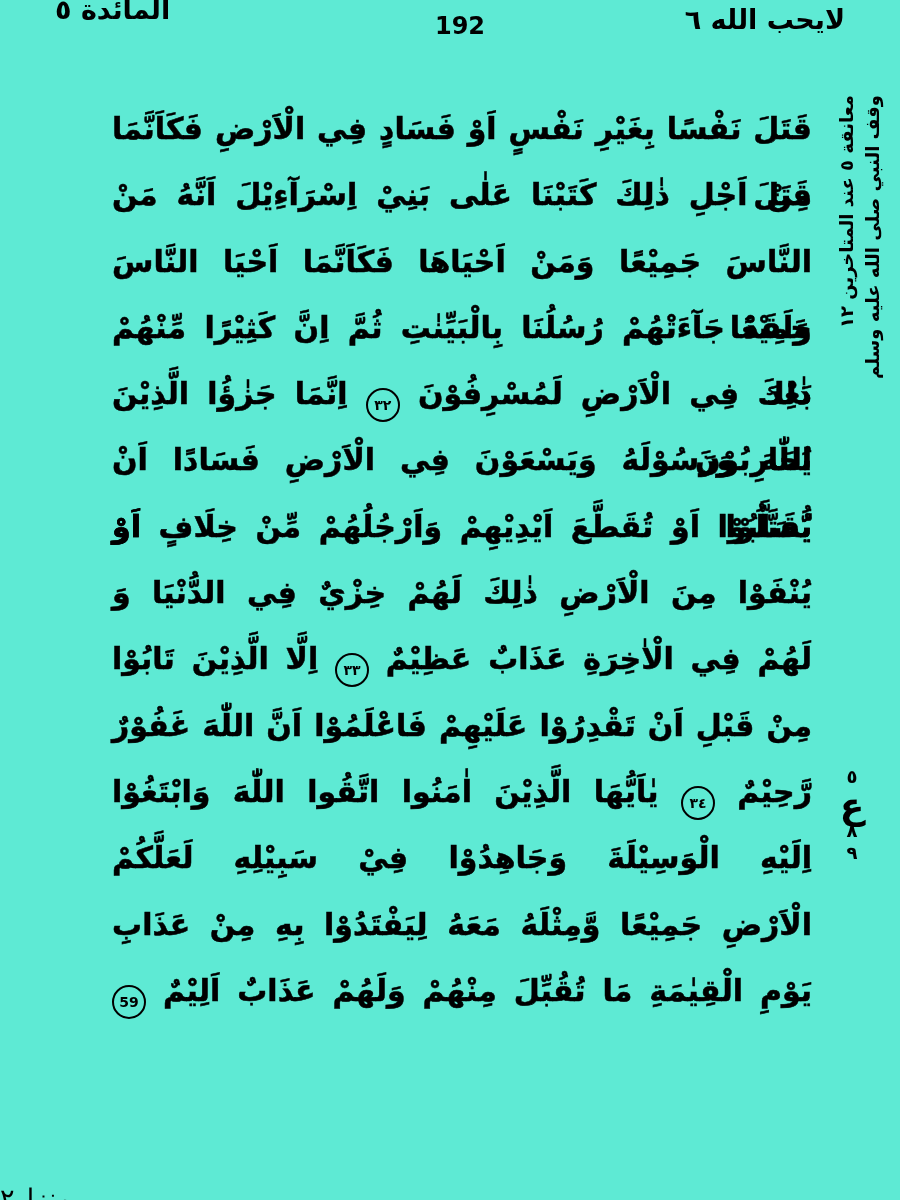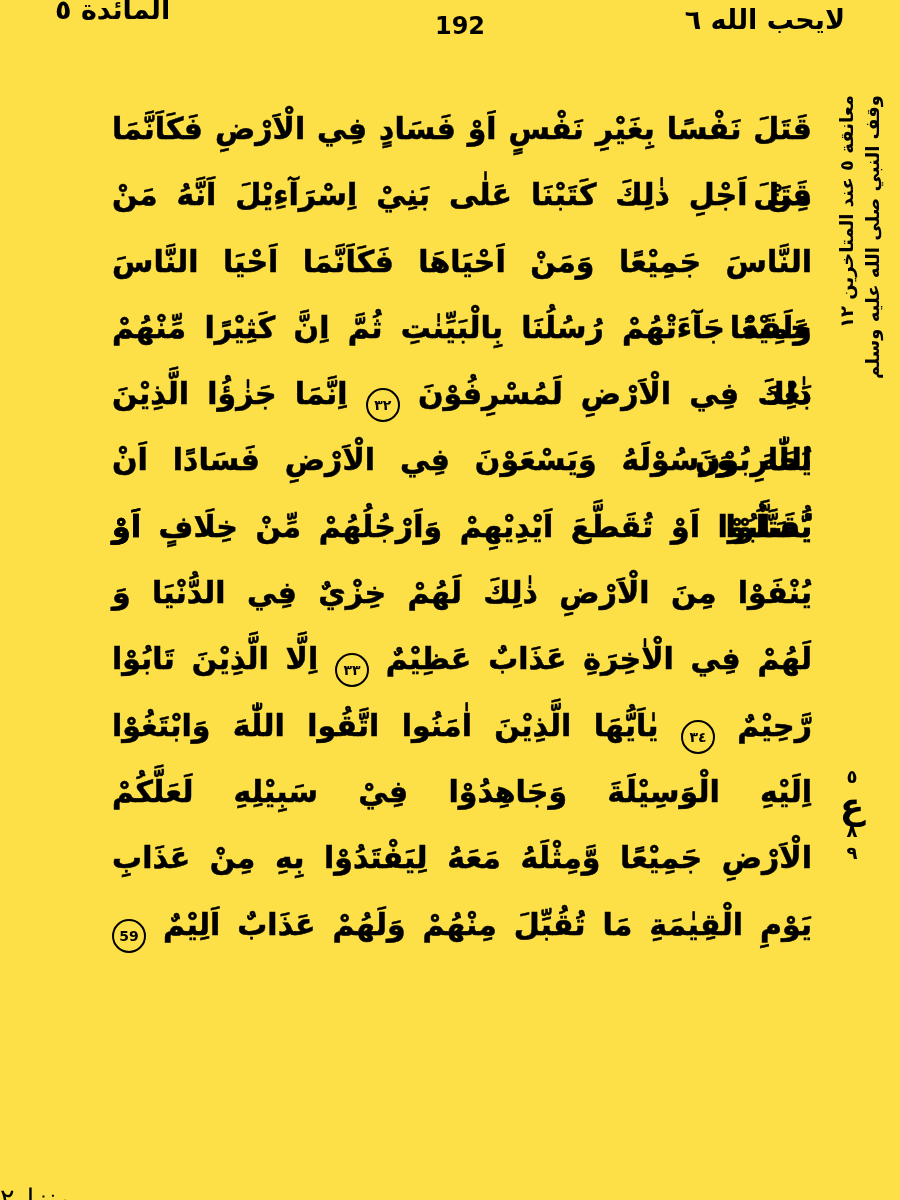--- a/index.html
+++ b/index.html
@@ -2,21 +2,21 @@
 <html lang="ar" dir="rtl"><head>
 <meta charset="utf-8">
 <style>
   html,body{margin:0;padding:0;}
   body{
     width:900px;height:1200px;
     background:#ffffff;color:#000;
     font-family:"DejaVu Sans", sans-serif;
     position:relative;overflow:hidden;
   }
-  .page{position:absolute;inset:0;background:#fde047;}
+  .page{position:absolute;inset:0;background:#5eead4;}
 
   
   .hdr-surah{
     position:absolute;top:-6px;left:55px;
     font-size:27px;font-weight:bold;direction:rtl;
   }
   .hdr-pageno{
     position:absolute;top:12px;left:430px;width:60px;text-align:center;
     font-size:24px;font-weight:bold;
   }
@@ -94,20 +94,21 @@
   <div class="text-block" id="qtext" dir="rtl">
       <div class="qline"><span>قَتَلَ نَفْسًا بِغَيْرِ نَفْسٍ اَوْ فَسَادٍ فِي الْاَرْضِ فَكَاَنَّمَا قَتَلَ</span></div>
       <div class="qline"><span>مِنْ اَجْلِ ذٰلِكَ كَتَبْنَا عَلٰى بَنِيْ اِسْرَآءِيْلَ اَنَّهُ مَنْ</span></div>
       <div class="qline"><span>النَّاسَ جَمِيْعًا وَمَنْ اَحْيَاهَا فَكَاَنَّمَا اَحْيَا النَّاسَ جَمِيْعًا</span></div>
       <div class="qline"><span>وَلَقَدْ جَآءَتْهُمْ رُسُلُنَا بِالْبَيِّنٰتِ ثُمَّ اِنَّ كَثِيْرًا مِّنْهُمْ بَعْدَ</span></div>
       <div class="qline"><span>ذٰلِكَ فِي الْاَرْضِ لَمُسْرِفُوْنَ</span> <span class="aya">٣٢</span> <span>اِنَّمَا جَزٰؤُا الَّذِيْنَ يُحَارِبُوْنَ</span></div>
       <div class="qline"><span>اللّٰهَ وَرَسُوْلَهُ وَيَسْعَوْنَ فِي الْاَرْضِ فَسَادًا اَنْ يُّقَتَّلُوْا اَوْ</span></div>
       <div class="qline"><span>يُصَلَّبُوْا اَوْ تُقَطَّعَ اَيْدِيْهِمْ وَاَرْجُلُهُمْ مِّنْ خِلَافٍ اَوْ</span></div>
       <div class="qline"><span>يُنْفَوْا مِنَ الْاَرْضِ ذٰلِكَ لَهُمْ خِزْيٌ فِي الدُّنْيَا وَ</span></div>
       <div class="qline"><span>لَهُمْ فِي الْاٰخِرَةِ عَذَابٌ عَظِيْمٌ</span> <span class="aya">٣٣</span> <span>اِلَّا الَّذِيْنَ تَابُوْا</span></div>
+      <div class="qline"><span>مِنْ قَبْلِ اَنْ تَقْدِرُوْا عَلَيْهِمْ فَاعْلَمُوْا اَنَّ اللّٰهَ غَفُوْرٌ</span></div>
       <div class="qline"><span>رَّحِيْمٌ</span> <span class="aya">٣٤</span> <span>يٰاَيُّهَا الَّذِيْنَ اٰمَنُوا اتَّقُوا اللّٰهَ وَابْتَغُوْا</span></div>
       <div class="qline"><span>اِلَيْهِ الْوَسِيْلَةَ وَجَاهِدُوْا فِيْ سَبِيْلِهِ لَعَلَّكُمْ</span></div>
       <div class="qline"><span>الْاَرْضِ جَمِيْعًا وَّمِثْلَهُ مَعَهُ لِيَفْتَدُوْا بِهِ مِنْ عَذَابِ</span></div>
       <div class="qline"><span>يَوْمِ الْقِيٰمَةِ مَا تُقُبِّلَ مِنْهُمْ وَلَهُمْ عَذَابٌ اَلِيْمٌ</span> <span class="aya">59</span></div>
     </div>
 
   <div class="footer">منزل٢</div>
 
 </div>
 

